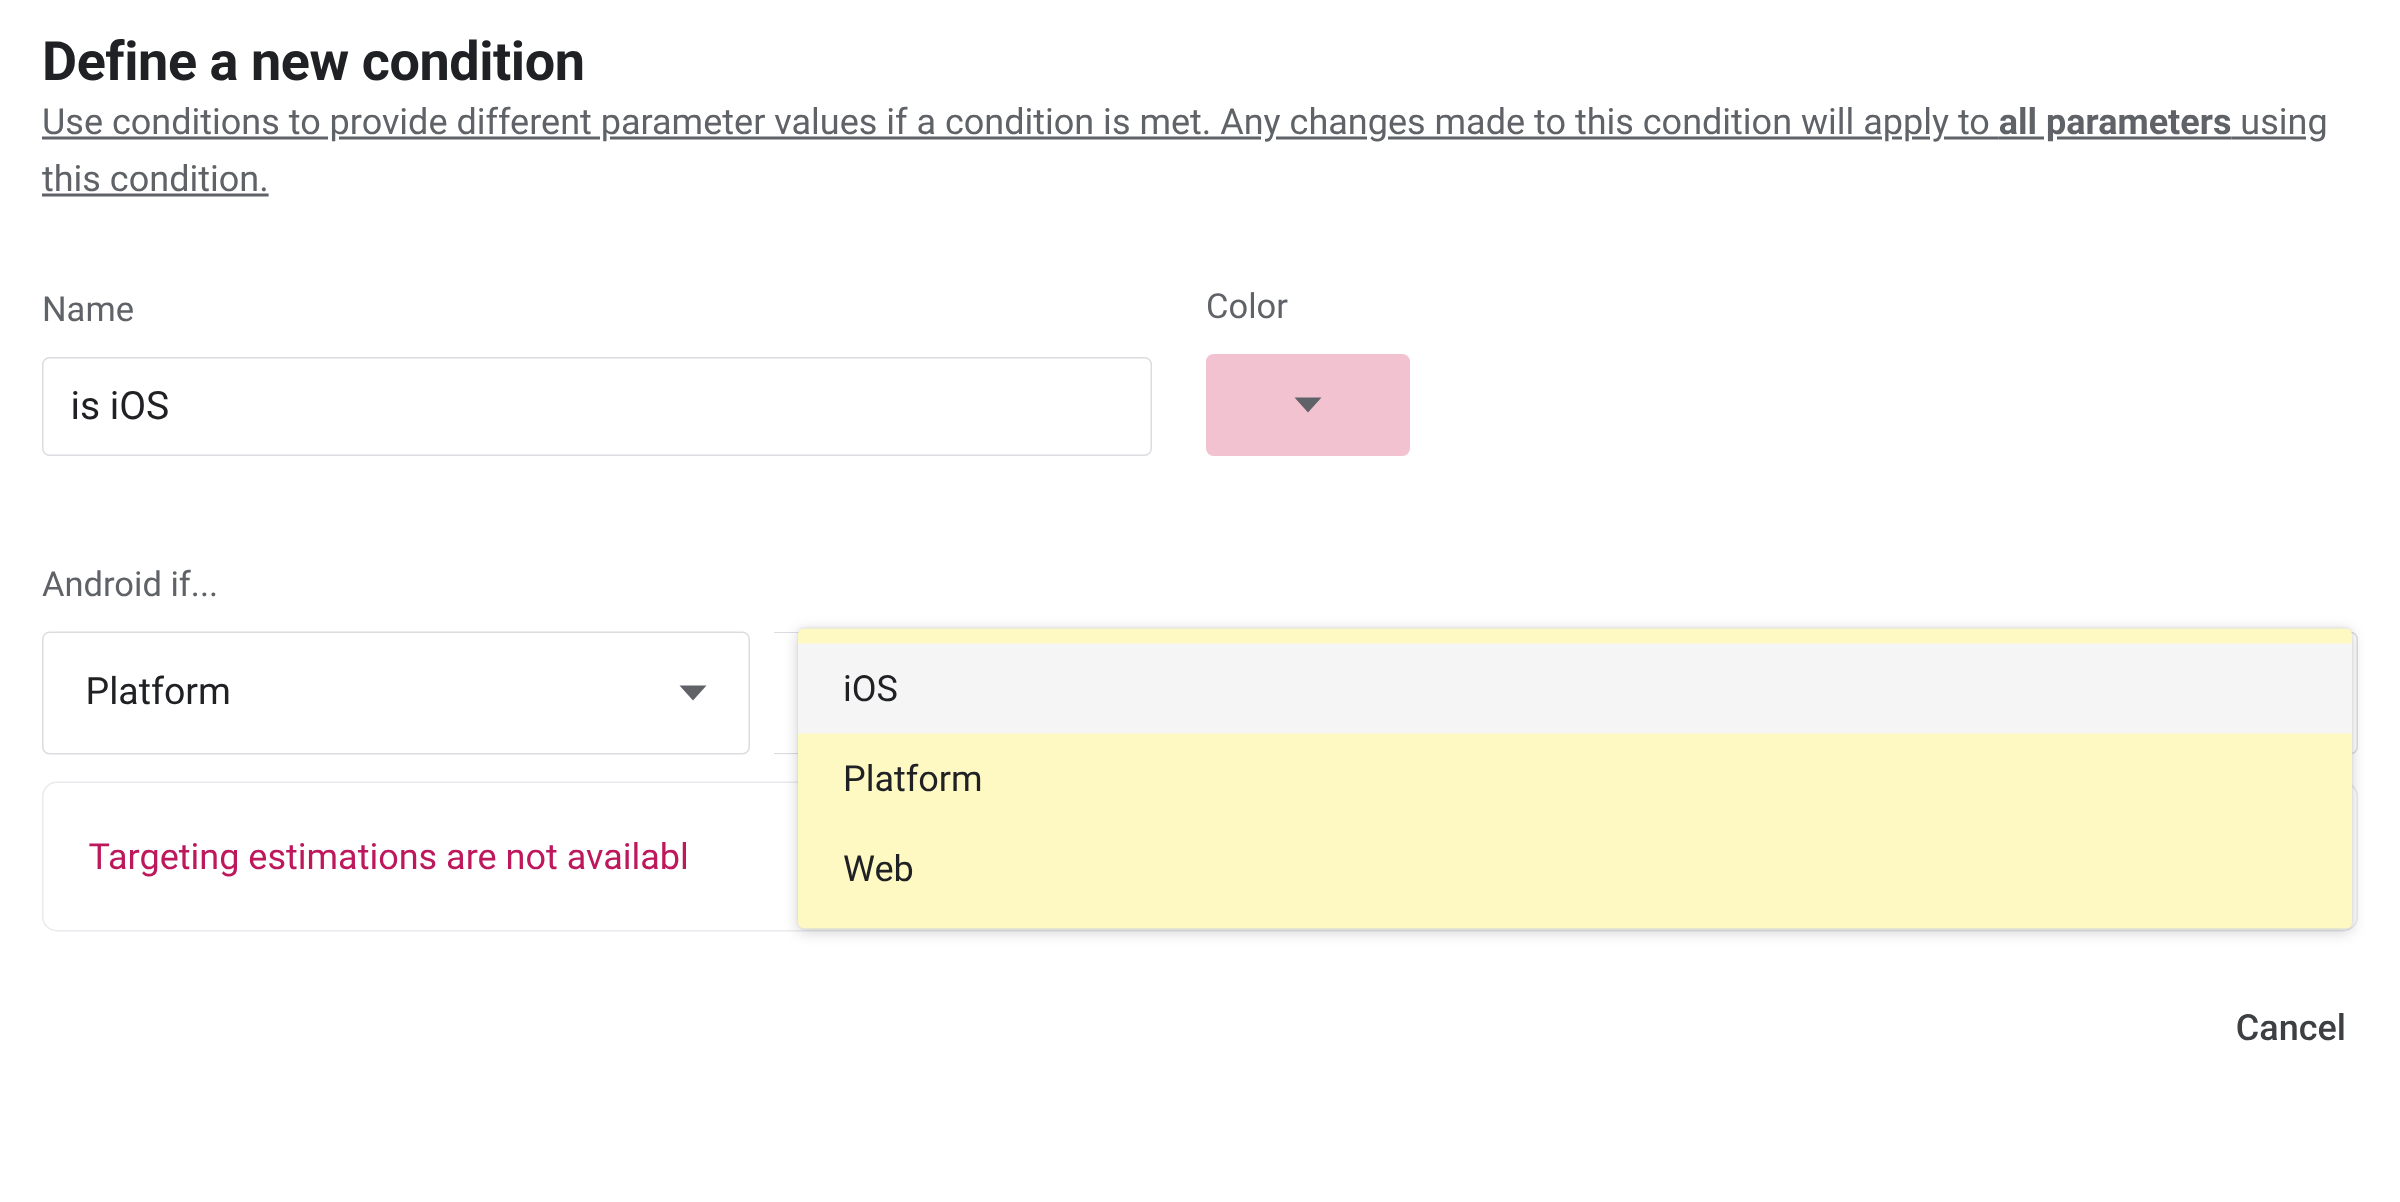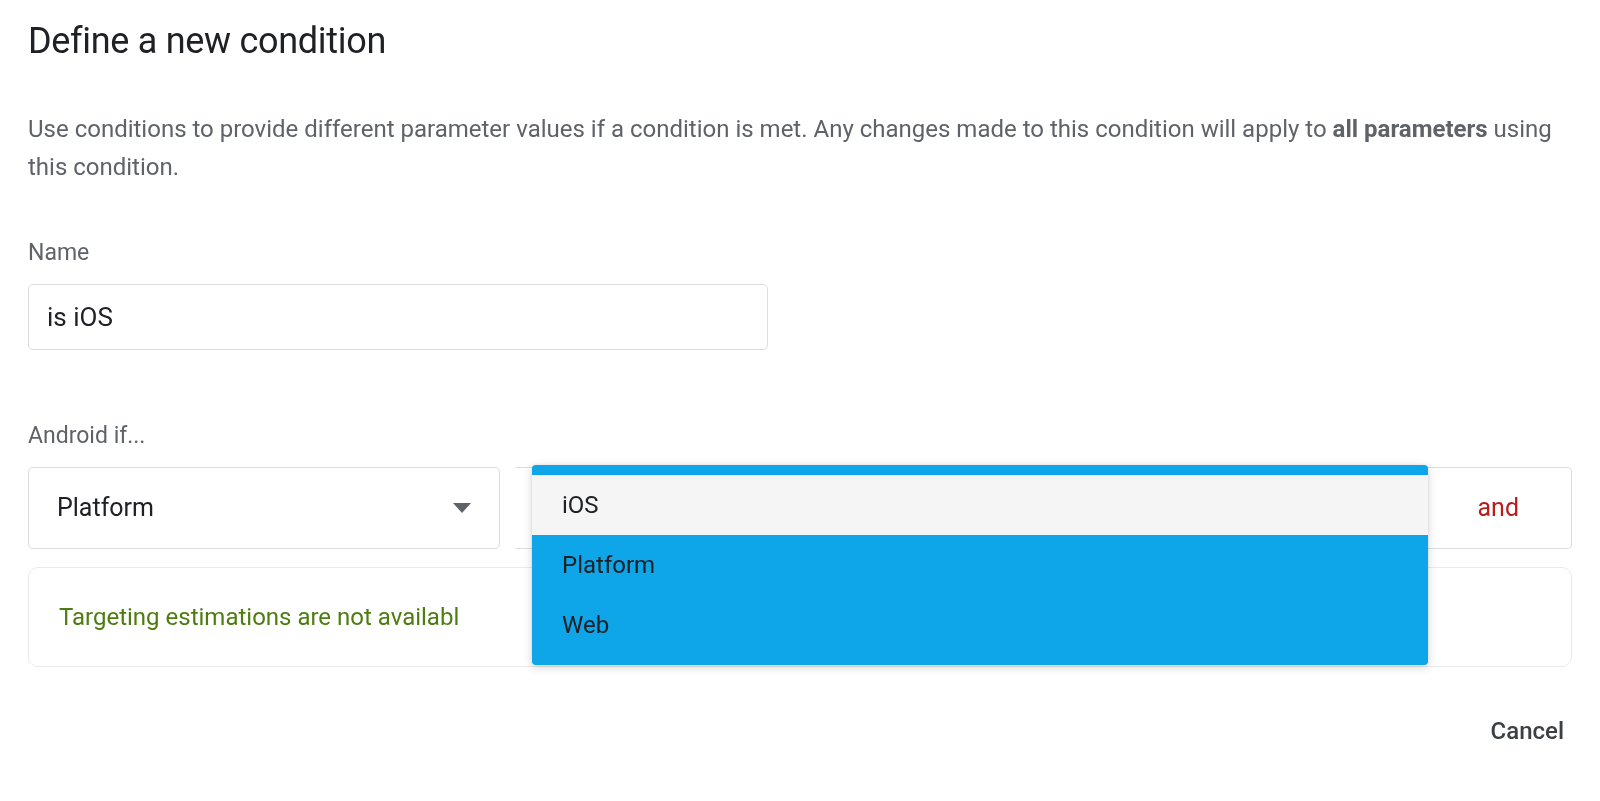--- a/index.html
+++ b/index.html
@@ -9,30 +9,30 @@
     }
     body {
       font-family: 'Roboto', 'Google Sans', Arial, sans-serif;
       background: #ffffff;
       padding: 20px 28px;
       color: #202124;
       font-size: 16px;
     }
     .title {
       font-size: 36px;
-      font-weight: 400;
-      color: #202124;
-      margin-bottom: 48px;
+      font-weight: 700;
+      color: #202124;
       letter-spacing: -0.3px;
     }
     .description {
       font-size: 24px;
       color: #5f6368;
       line-height: 1.6;
       margin-bottom: 52px;
+      text-decoration: underline;
     }
     .description .bold {
       font-weight: 700;
       color: #5f6368;
     }
     .row {
       display: flex;
       gap: 36px;
       margin-bottom: 72px;
     }
@@ -115,22 +115,22 @@
       background: #ffffff;
     }
     .and-text {
       font-size: 25px;
       color: #b91c1c;
     }
     .dropdown-menu {
       position: absolute;
       top: -2px;
       left: 504px;
-      width: 896px;
-      background: #0ea5e9;
+      width: 1036px;
+      background: #fef9c3;
       border-radius: 4px;
       box-shadow: 0 2px 10px rgba(0,0,0,0.18), 0 0 2px rgba(0,0,0,0.1);
       z-index: 100;
       padding: 10px 0;
     }
     .dropdown-item {
       height: 60px;
       display: flex;
       align-items: center;
       padding: 0 30px;
@@ -146,21 +146,21 @@
       height: 100px;
       border: 1.5px solid #e8eaed;
       border-radius: 10px;
       display: flex;
       align-items: center;
       padding: 0 30px;
       margin-bottom: 50px;
     }
     .targeting-text {
       font-size: 24px;
-      color: #4d7c0f;
+      color: #be185d;
     }
     .button-row {
       display: flex;
       justify-content: flex-end;
       gap: 32px;
       align-items: flex-start;
     }
     .cancel-button {
       background: none;
       border: none;
@@ -190,20 +190,26 @@
 
 <p class="description">
   <span>Use conditions to provide different parameter values if a condition is met. Any changes made to this condition will apply to </span><span class="bold">all parameters</span><span> using this condition.</span>
 </p>
 
 <div class="row">
   <div class="field-group">
     <label class="field-label">Name</label>
     <input type="text" class="name-input" value="is iOS" style="">
   </div>
+  <div class="field-group">
+    <label class="field-label">Color</label>
+    <div class="color-select">
+      <span class="caret-down"></span>
+    </div>
+  </div>
 </div>
 
 <div class="field-label applies-label">Android if...</div>
 
 <div class="condition-row">
   <div class="platform-select">
     <span class="platform-select-text">Platform</span>
     <span class="caret-down"></span>
   </div>
   <div class="and-box">

